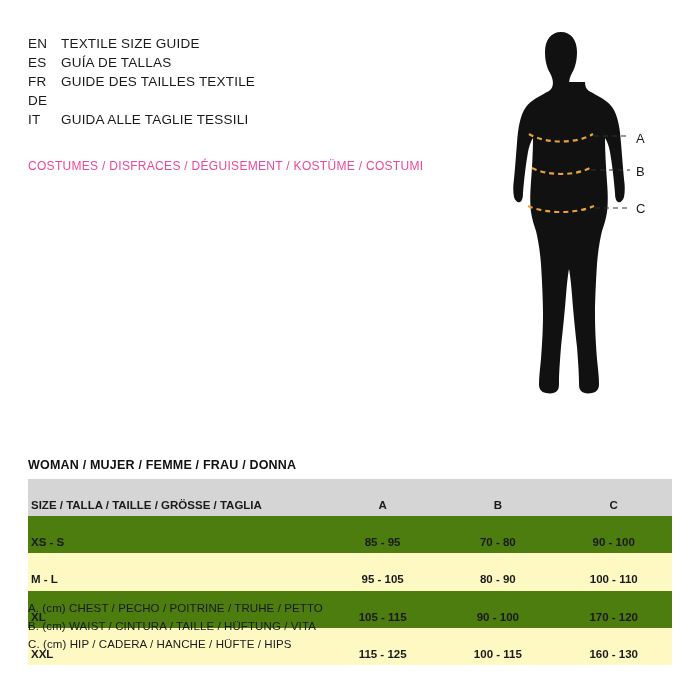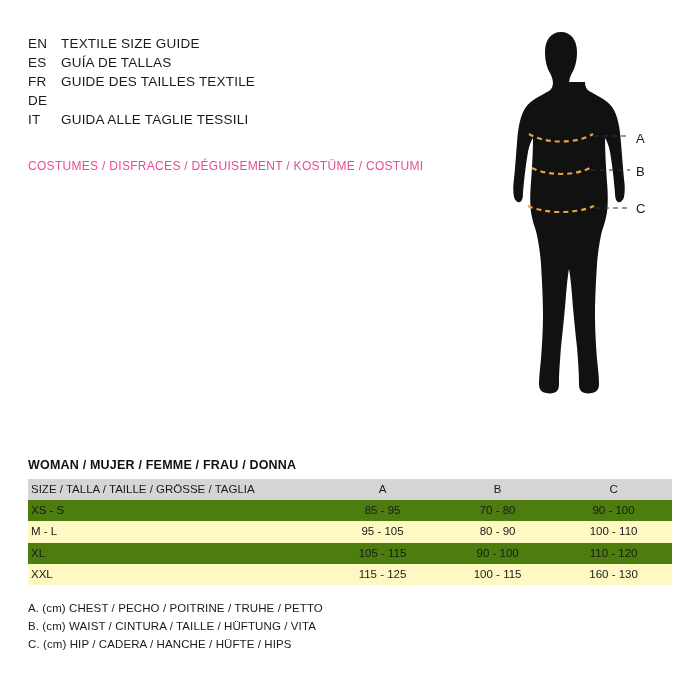--- a/index.html
+++ b/index.html
@@ -92,22 +92,22 @@
     letter-spacing: 0.2px;
   }
   table.size-table {
     border-collapse: collapse;
     width: 644px;
     font-size: 11.5px;
     color: #1a1a1a;
   }
   table.size-table th,
   table.size-table td {
-    padding: 4px 4px 4px 4px;
-    font-weight: normal;
+    padding: 20px 4px 4px 4px;
+    font-weight: bold;
     text-align: center;
     line-height: 1.15;
   }
   table.size-table th.col-size,
   table.size-table td.col-size {
     text-align: left;
     padding-left: 3px;
     width: 290px;
   }
   table.size-table thead tr {
@@ -254,21 +254,21 @@
         <tr class="alt">
           <td class="col-size">M - L</td>
           <td>95 - 105</td>
           <td>80 - 90</td>
           <td>100 - 110</td>
         </tr>
         <tr class="plain">
           <td class="col-size">XL</td>
           <td>105 - 115</td>
           <td>90 - 100</td>
-          <td>110 - 120</td>
+          <td>170 - 120</td>
         </tr>
         <tr class="alt">
           <td class="col-size">XXL</td>
           <td>115 - 125</td>
           <td>100 - 115</td>
           <td>160 - 130</td>
         </tr>
       </tbody>
     </table>
   </div>

